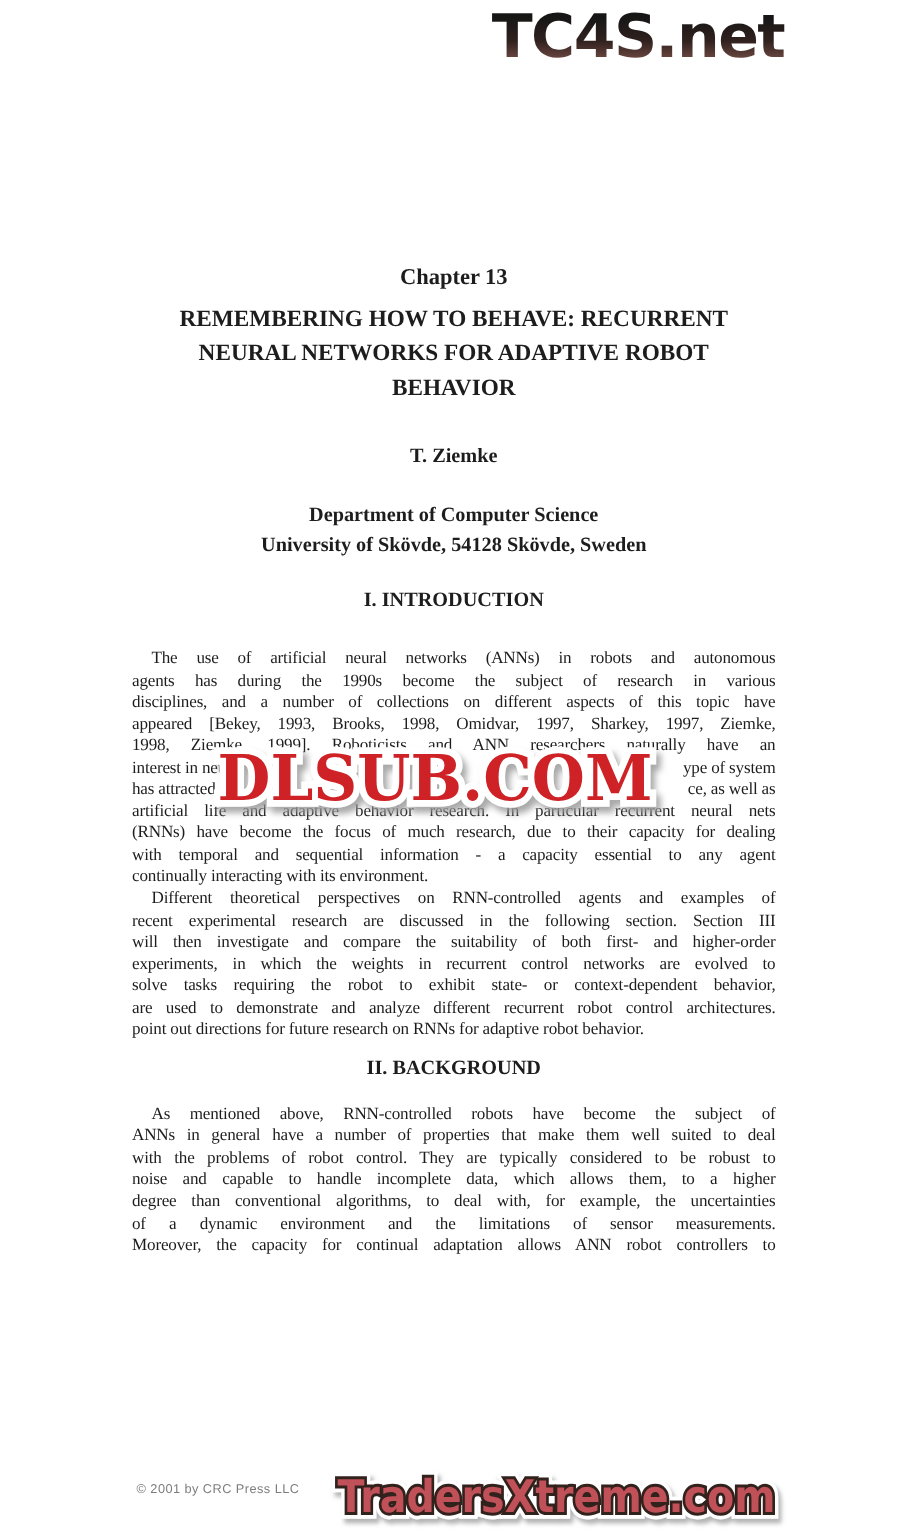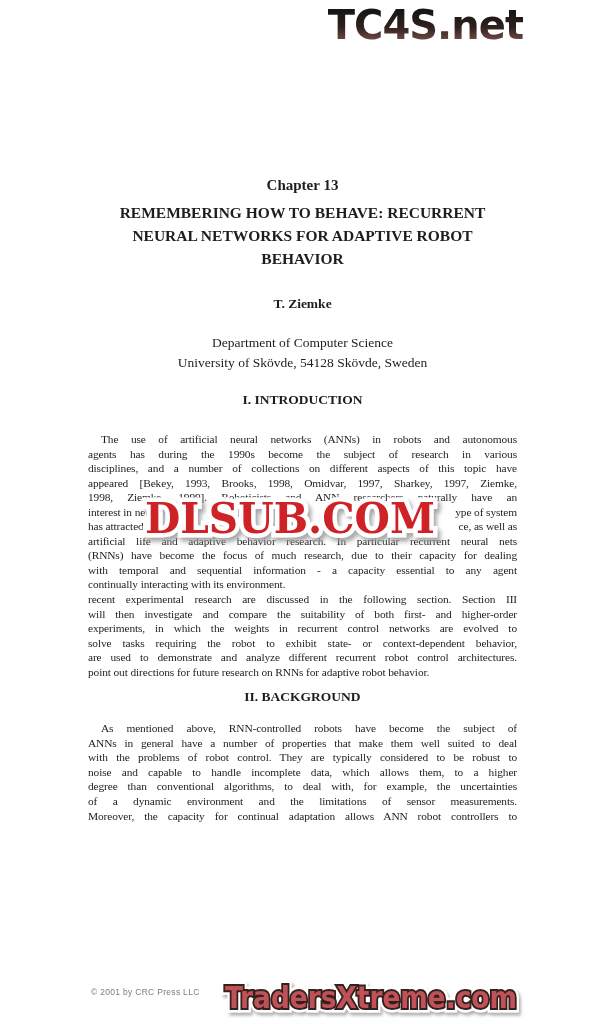--- a/index.html
+++ b/index.html
@@ -18,21 +18,21 @@
   }
 
   
   .content {
     position:absolute; left:88px; top:0; width:429px;
     font-size:11.4px; line-height:14.55px; letter-spacing:-0.12px;
   }
   .chapter-label { margin-top:175px; font-size:15px; line-height:20px; font-weight:bold; text-align:center; letter-spacing:0; }
   .chapter-title { margin:6px 0 0 0; font-size:15.5px; line-height:23px; font-weight:bold; text-align:center; letter-spacing:0; }
   .author { margin-top:26px; font-size:13.5px; line-height:16px; font-weight:bold; text-align:center; letter-spacing:0; }
-  .affiliation { margin-top:21px; font-size:13.5px; line-height:20px; font-weight:normal; text-align:center; letter-spacing:0; }
+  .affiliation { margin-top:21px; font-size:13.5px; line-height:20px; font-weight:bold; text-align:center; letter-spacing:0; }
   .sec-heading { margin-top:19px; font-size:13.5px; line-height:16px; font-weight:bold; text-align:center; letter-spacing:0; }
   .sec-heading.bg { margin-top:10px; }
   .para { margin:0; }
   .para.p1 { margin-top:24px; }
   .para.p3 { margin-top:16px; }
   .jline { text-align:justify; text-align-last:justify; }
   .lline { text-align:left; }
   .indent { padding-left:13px; }
   .fragline { display:flex; justify-content:space-between; }
   .it { font-style:italic; }
@@ -90,20 +90,21 @@
         <span>has attracted</span>
         <span>ce, as well as</span>
       </div>
       <div class="jline">artificial life and adaptive behavior research. In particular recurrent neural nets</div>
       <div class="jline">(RNNs) have become the focus of much research, due to their capacity for dealing</div>
       <div class="jline">with temporal and sequential information - a capacity essential to any agent</div>
       <div class="lline">continually interacting with its environment.</div>
     </div>
 
     <div class="para">
+      <div class="jline indent">Different theoretical perspectives on RNN-controlled agents and examples of</div>
       <div class="jline">recent experimental research are discussed in the following section. Section III</div>
       <div class="jline">will then investigate and compare the suitability of both first- and higher-order</div>
       <div class="jline">experiments, in which the weights in recurrent control networks are evolved to</div>
       <div class="jline">solve tasks requiring the robot to exhibit state- or context-dependent behavior,</div>
       <div class="jline">are used to demonstrate and analyze different recurrent robot control architectures.</div>
       <div class="lline">point out directions for future research on RNNs for adaptive robot behavior.</div>
     </div>
 
     <div class="sec-heading bg">II. BACKGROUND</div>
 

